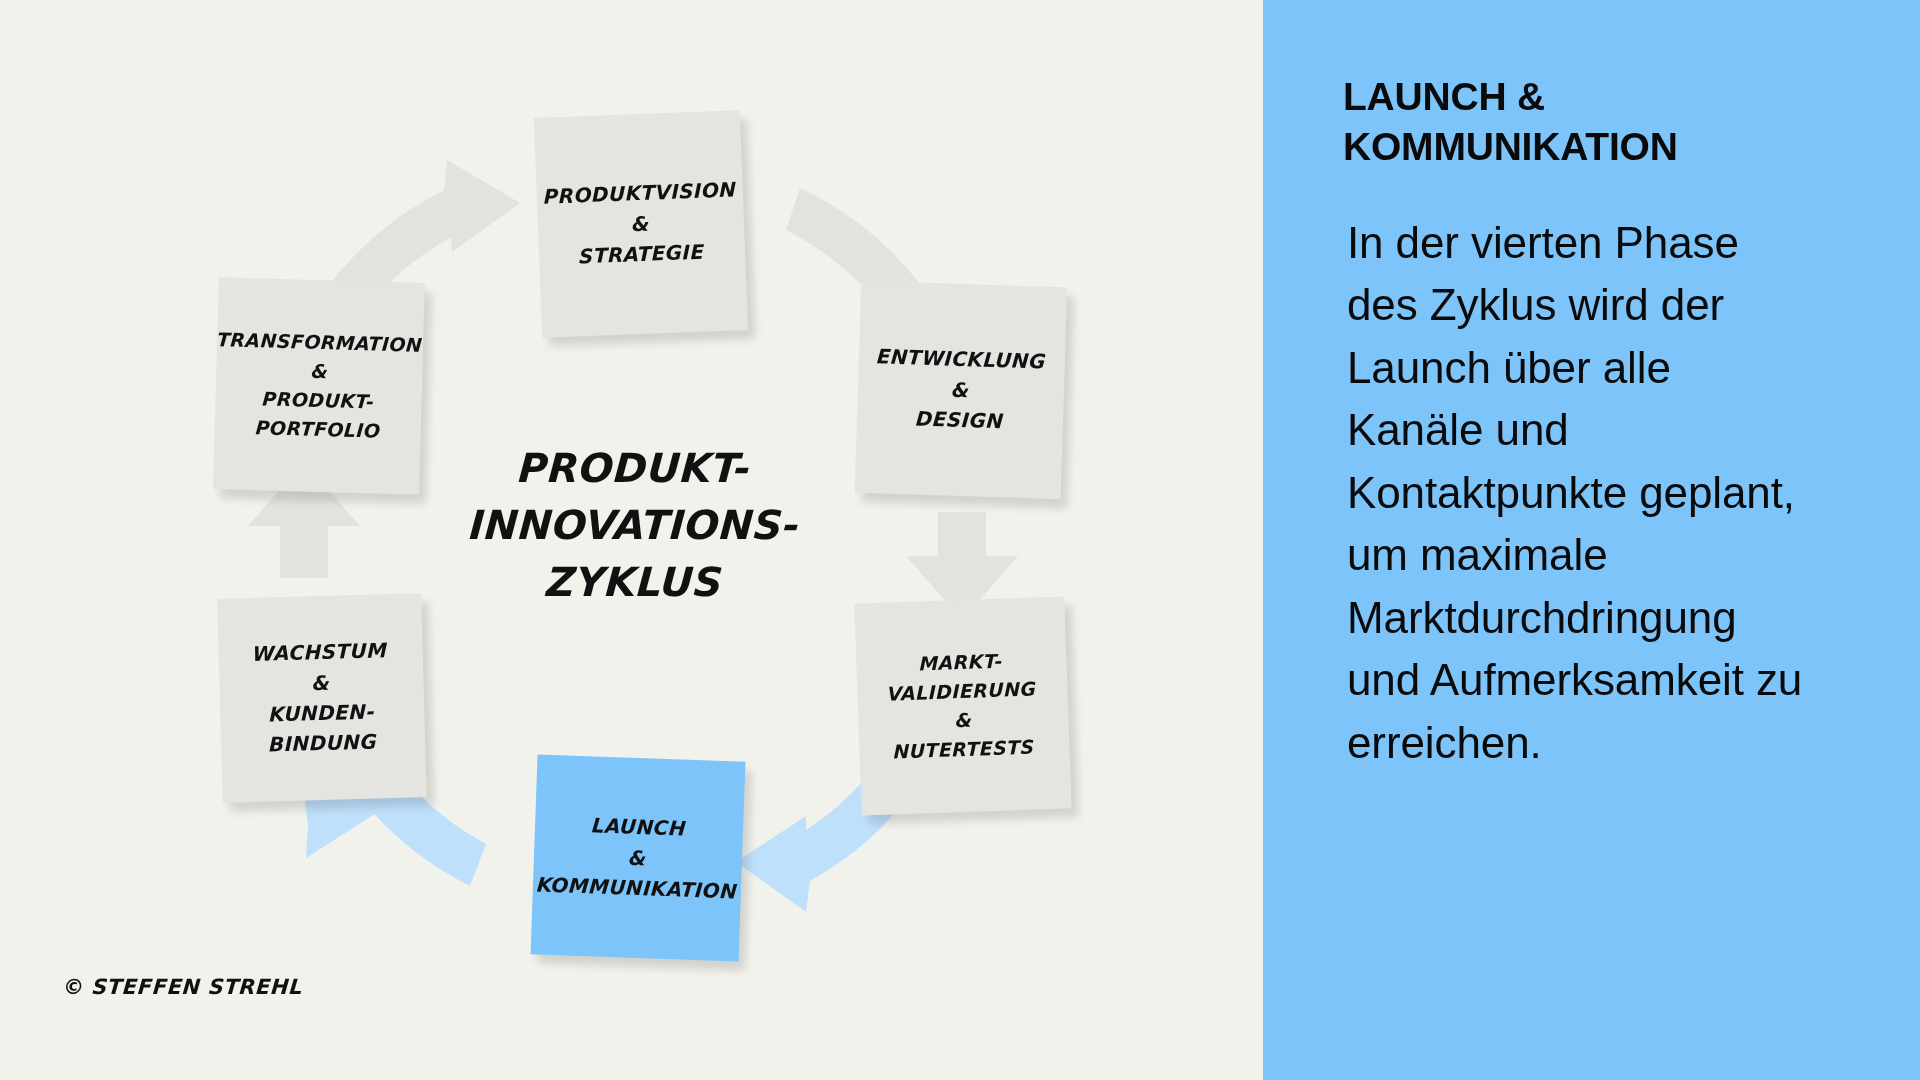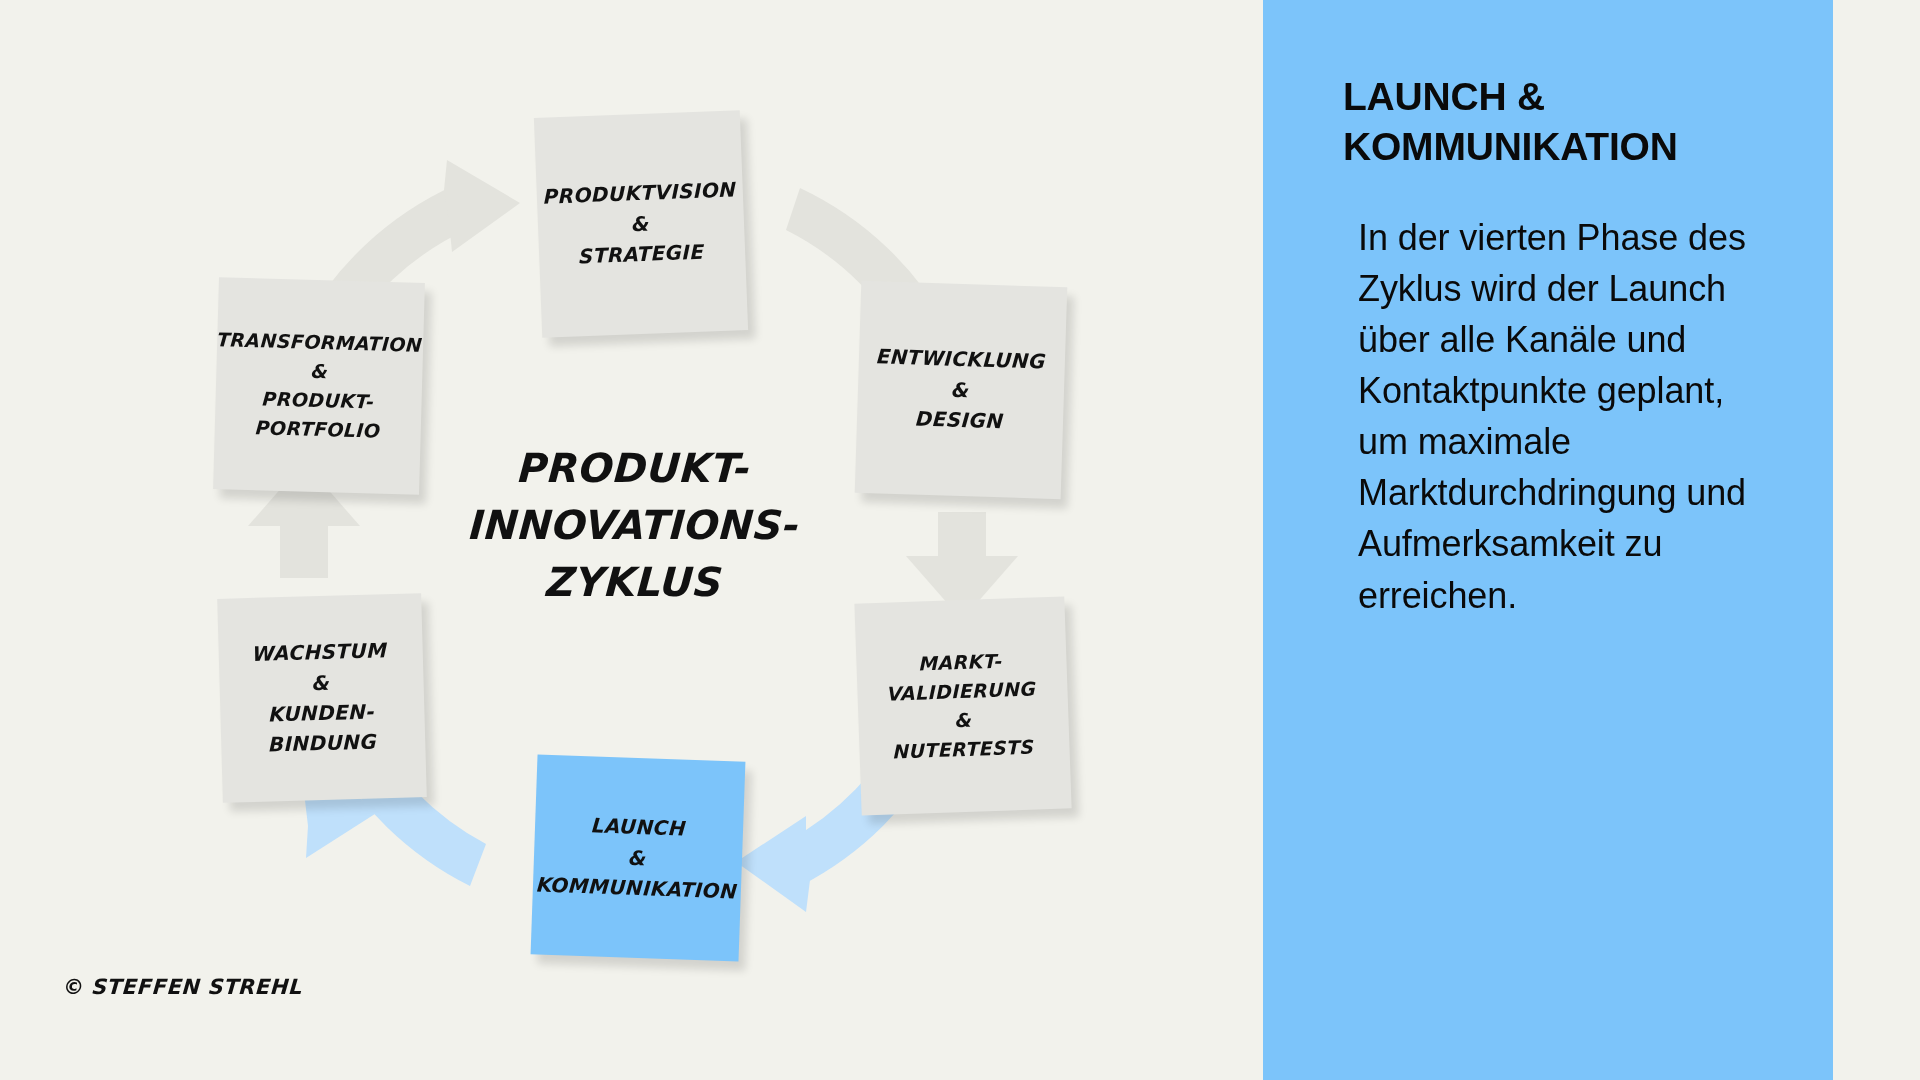--- a/index.html
+++ b/index.html
@@ -77,35 +77,35 @@
     position:absolute;left:63px;top:975px;
     font-family:"DejaVu Sans", sans-serif;
     font-weight:700;font-style:italic;
     font-size:21px;color:#111;letter-spacing:0.6px;
     transform:skewX(-5deg);
     z-index:6;
   }
 
   
   #info-panel{
-    position:absolute;left:1263px;top:0;width:570px;height:1080px;
+    position:absolute;left:1263px;top:0;width:657px;height:1080px;
     background:#7cc4fa;
     box-sizing:border-box;
     padding:72px 60px 0 80px;
   }
   #info-title{
     font-family:"Liberation Sans", sans-serif;
     font-weight:700;font-size:39px;line-height:1.28;
     color:#0a0a0a;margin:0 0 40px 0;letter-spacing:-0.2px;
     max-width:480px;
   }
   #info-body{
     font-family:"Liberation Sans", sans-serif;
-    font-weight:400;font-size:36px;line-height:1.42;
-    color:#0a0a0a;margin:15px;letter-spacing:-0.1px;
+    font-weight:400;font-size:44px;line-height:1.42;
+    color:#0a0a0a;margin:4px;letter-spacing:-0.1px;
     max-width:470px;
   }
 </style>
 </head>
 <body>
 
 <div id="stage">
 
   <div id="diagram-panel">
 

